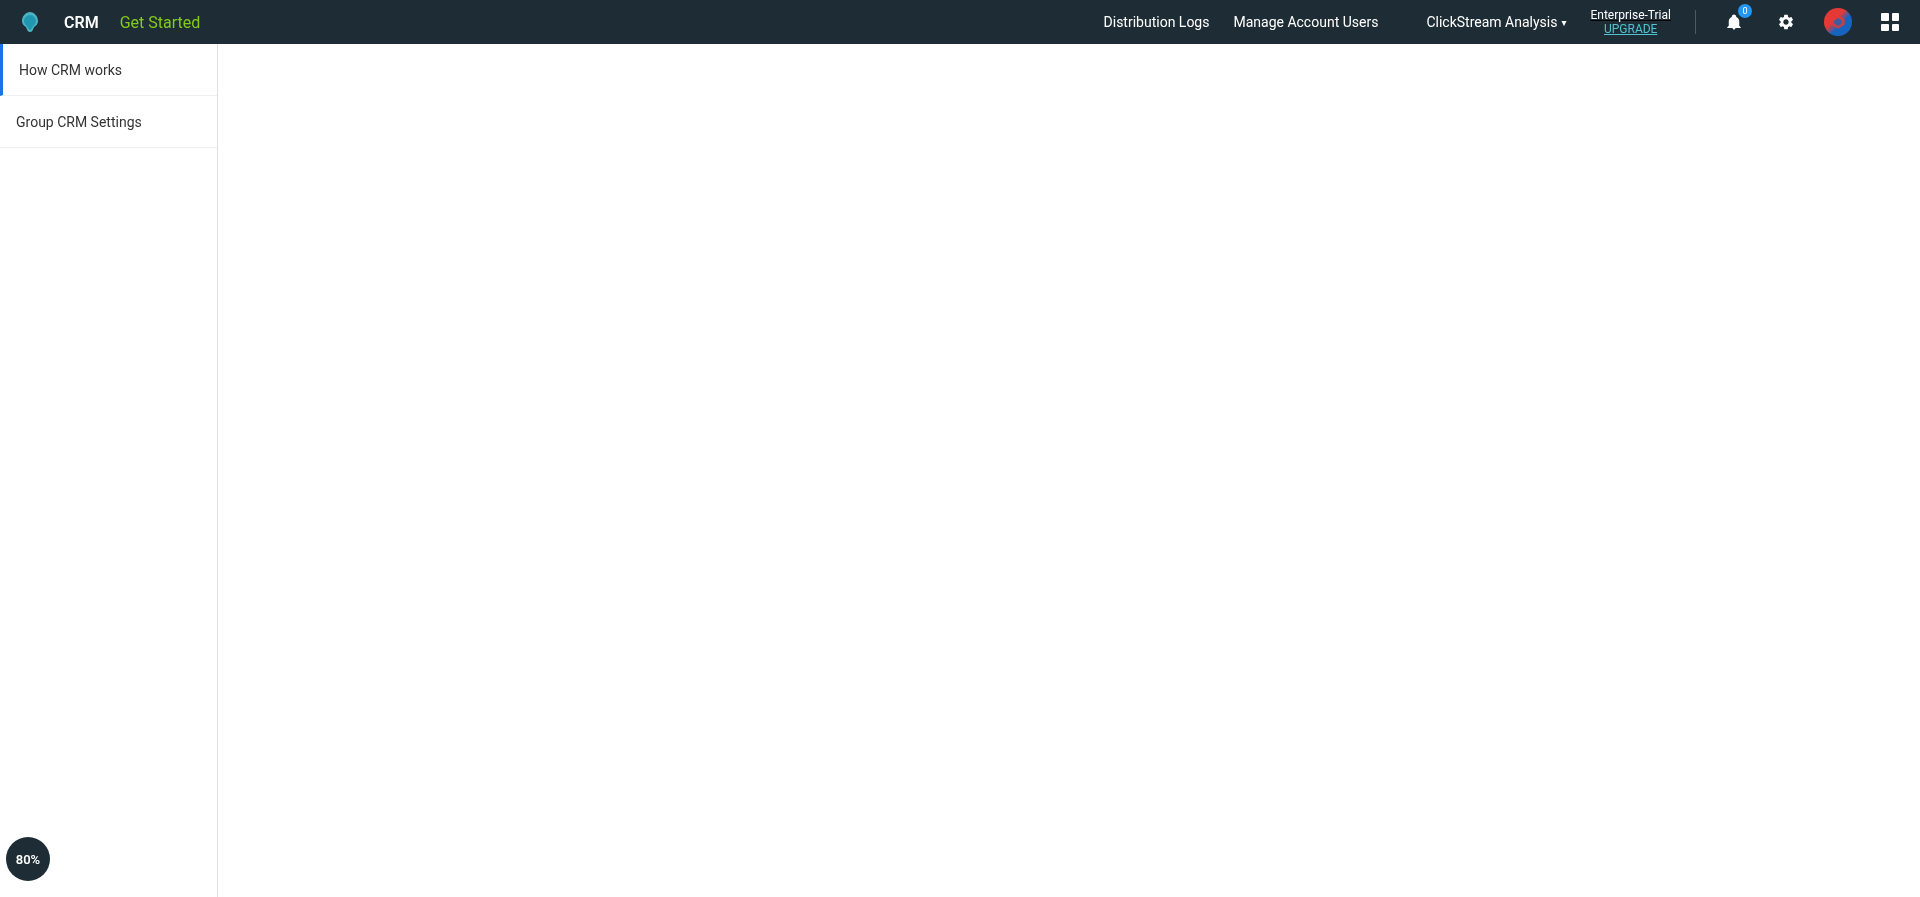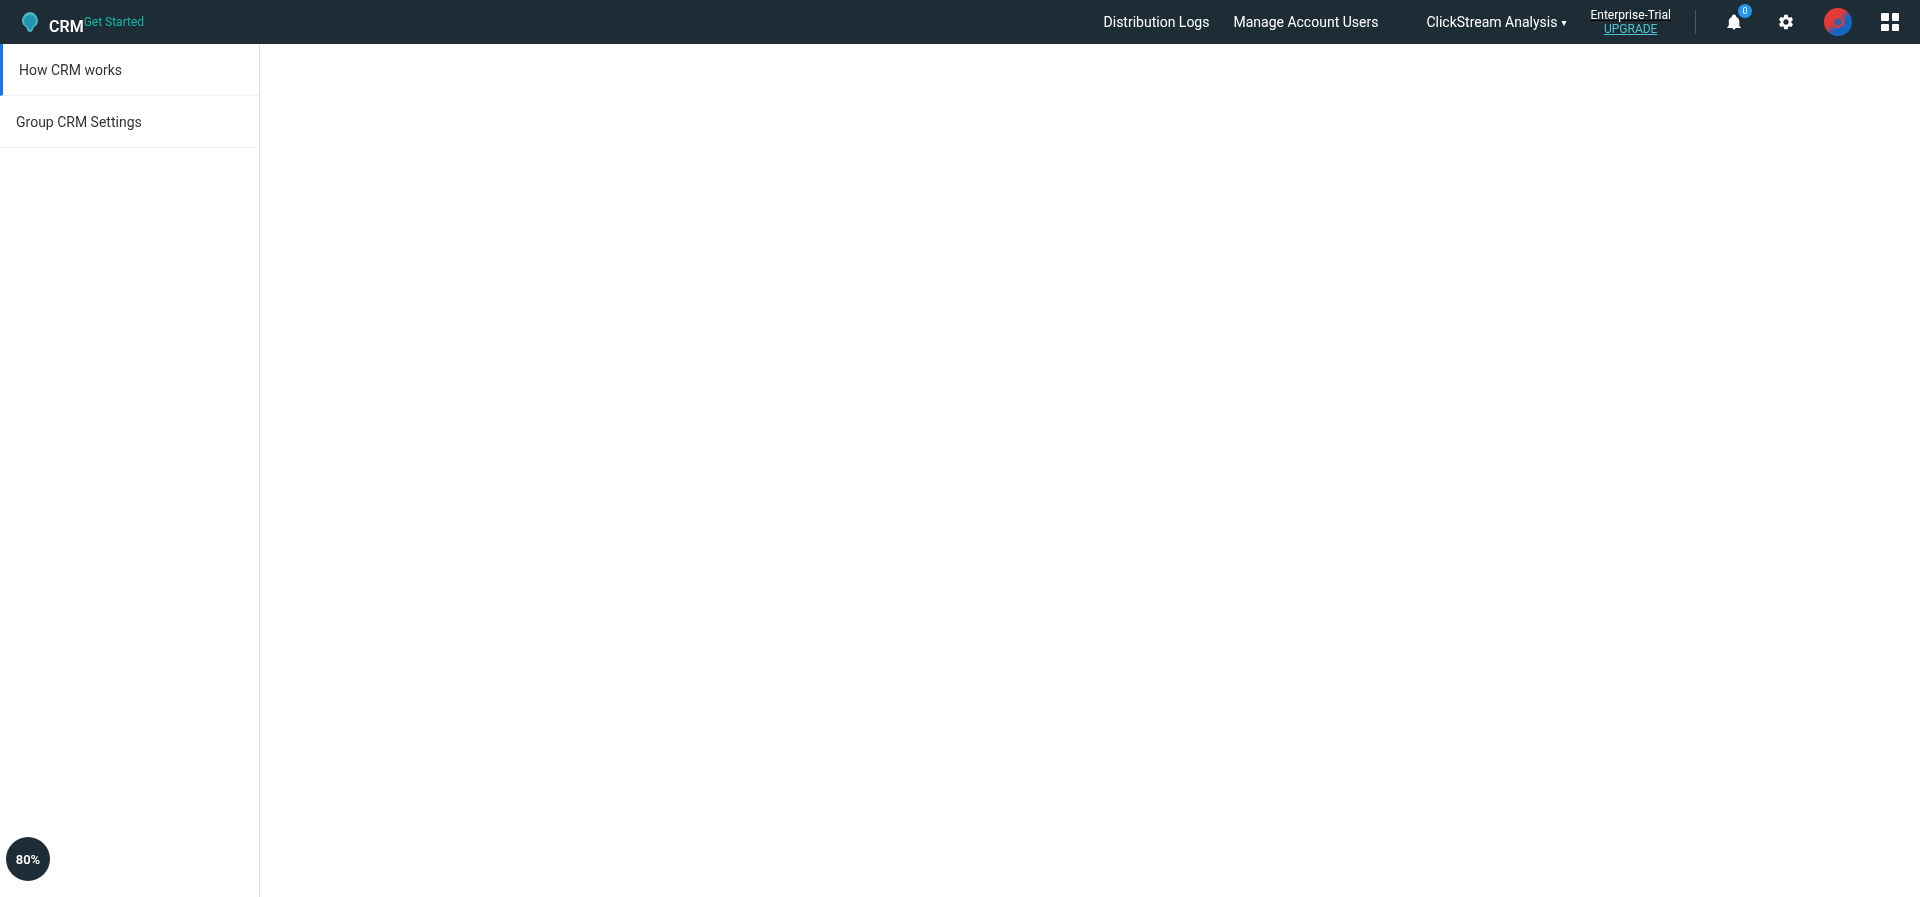--- a/index.html
+++ b/index.html
@@ -25,36 +25,36 @@
       padding: 0 16px;
       position: fixed;
       top: 0;
       left: 0;
       right: 0;
       z-index: 100;
     }
 
     .topnav-logo {
       display: flex;
-      align-items: flex-end;
-      gap: 5px;
+      align-items: center;
+      gap: 20px;
       color: #ffffff;
       font-size: 16px;
       font-weight: 600;
-      margin-right: 0;
+      margin-right: 21px;
     }
 
     .logo-icon {
       width: 28px;
       height: 28px;
     }
 
     .topnav-getstarted {
-      color: #14b8a6;
-      font-size: 12px;
+      color: #84cc16;
+      font-size: 16px;
       cursor: pointer;
       margin-right: auto;
     }
 
     .topnav-right {
       display: flex;
       align-items: center;
       gap: 24px;
     }
 
@@ -159,21 +159,21 @@
 
     
     .page-layout {
       display: flex;
       margin-top: 44px;
       height: calc(897px - 44px);
     }
 
     
     .sidebar {
-      width: 260px;
+      width: 218px;
       background: #ffffff;
       border-right: 1px solid #e0e0e0;
       flex-shrink: 0;
       position: relative;
     }
 
     .sidebar-item {
       display: flex;
       align-items: center;
       padding: 16px 16px;

